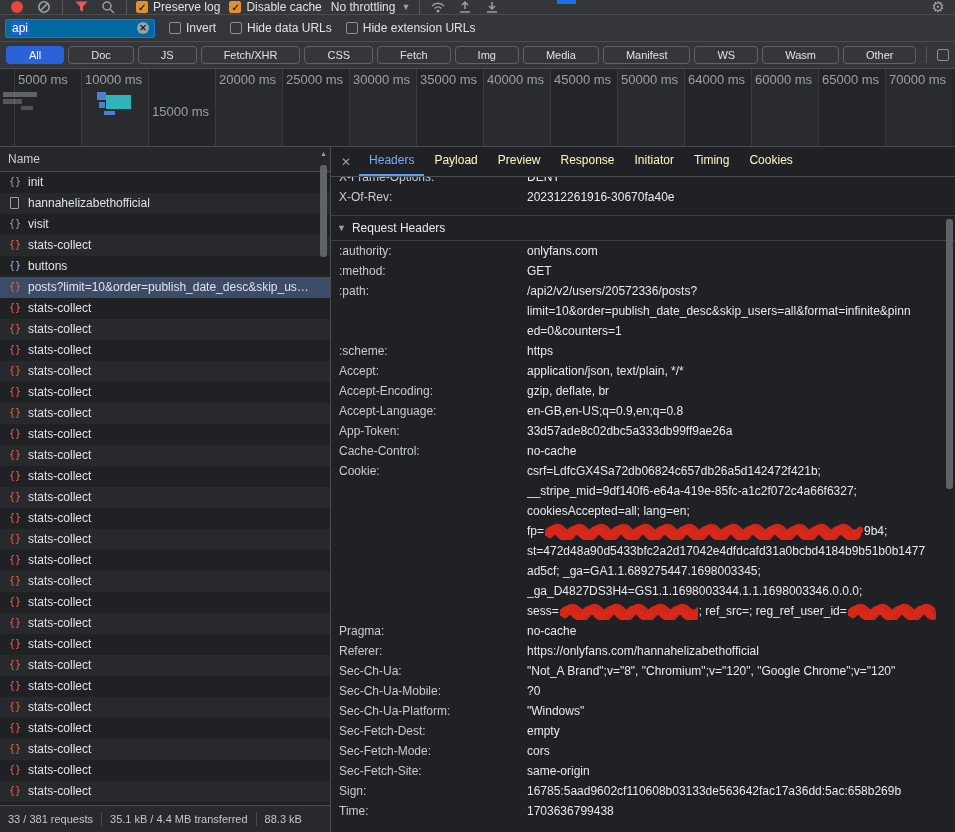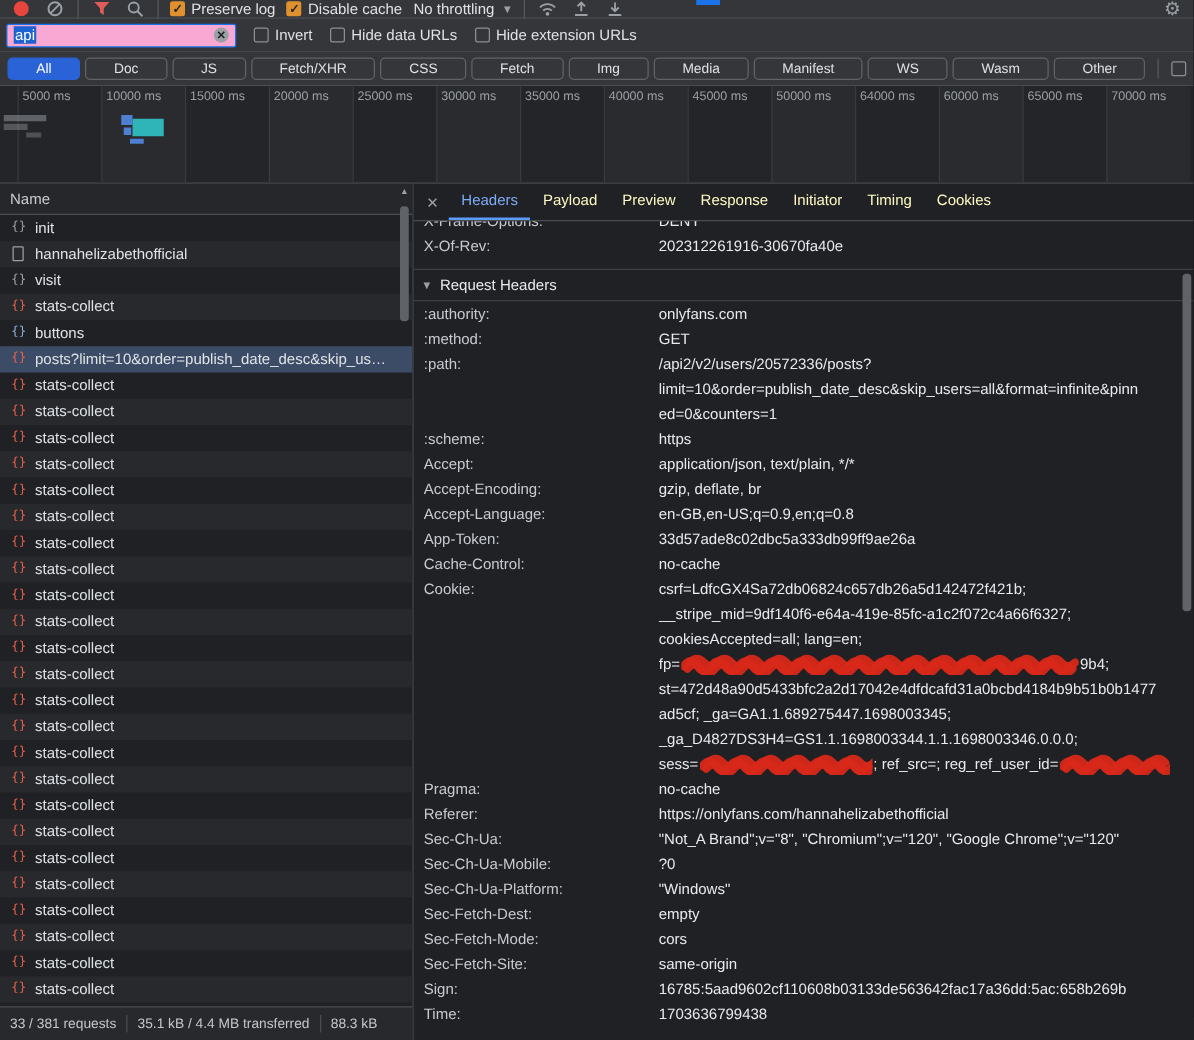--- a/index.html
+++ b/index.html
@@ -17,36 +17,36 @@
   .gear{font-size:15px;color:#9aa0a6}
   .cbg{display:inline-flex;align-items:center;gap:5px;color:#dfe1e5;white-space:nowrap}
   .cb{width:12px;height:12px;border-radius:2px;border:1px solid #8a8f94;display:inline-block;position:relative;flex:none}
   .cb.checked{background:#e0912f;border-color:#e0912f}
   .cb.checked::after{content:"✓";position:absolute;left:1px;top:-1px;font-size:10px;font-weight:bold;color:#26261e;line-height:13px}
   .throttle{display:inline-flex;align-items:center;gap:6px;color:#dfe1e5;white-space:nowrap}
   .caret{color:#9aa0a6;font-size:9px}
   
   .row2{height:27px;background:#35363a;border-bottom:1px solid #494c50;display:flex;align-items:center;
     padding:0 5px;gap:14px;flex:none}
-  .filter-box{width:184px;height:19px;border:1px solid #1a73e8;border-radius:2px;background:#f9a8d4;
+  .filter-box{width:150px;height:19px;border:1px solid #1a73e8;border-radius:2px;background:#0369a1;
     display:flex;align-items:center;padding:0 5px}
   .sel-text{background:#1c62d2;color:#fff;padding:0 1px}
   .clear-x{margin-left:auto;width:12px;height:12px;border-radius:50%;background:#9aa0a6;color:#202124;
     font-size:9px;line-height:12px;text-align:center;font-weight:bold}
   
   .row3{height:27px;background:#35363a;border-bottom:1px solid #494c50;display:flex;align-items:center;
     padding:0 6px;gap:10px;flex:none}
   #chips{display:flex;gap:4px;align-items:center}
   .chip{font-size:11px;color:#dfe1e5;border:1px solid #5f6368;border-radius:4px;padding:2px 22px;line-height:1.1;white-space:nowrap}
   .chip-sel{background:#2a63d8;border-color:#2a63d8;color:#fff}
   
   .overview{height:78px;position:relative;background:#242528;border-bottom:1px solid #494c50;overflow:hidden;flex:none}
   .ov-col{position:absolute;top:0;bottom:0;border-left:1px solid #3a3b3f}
   .ov-alt{background:#2a2b2f}
-  .ov-tick{position:absolute;top:3px;font-size:10px;color:#9aa0a6;white-space:nowrap}
+  .ov-tick{position:absolute;top:3px;font-size:13px;color:#9aa0a6;white-space:nowrap}
   .ov-bar{position:absolute}
   
   .main{flex:1;display:flex;overflow:hidden}
   .left{width:331px;min-width:331px;border-right:1px solid #494c50;display:flex;flex-direction:column;
     position:relative;background:#202124}
   .name-hdr{height:25px;line-height:24px;padding-left:8px;border-bottom:1px solid #494c50;color:#c9cdd2;background:#26272a;flex:none}
   #request-rows{flex:1;overflow:hidden}
   .req-row{position:relative;height:21px;line-height:21px;padding-left:28px;padding-right:16px;white-space:nowrap;
     overflow:hidden;text-overflow:ellipsis;color:#dfe3e8}
   .req-row:nth-child(even){background:#28292c}
@@ -191,21 +191,21 @@
       <span>3rd-party requests</span>
     </label>
   </div>
 
   <div class="overview" id="overview-cols">
       <div class="ov-col" style="left: 14px; width: 67px;"></div>
       <span class="ov-tick" style="left: 18px;">5000 ms</span>
       <div class="ov-col ov-alt" style="left: 81px; width: 67px;"></div>
       <span class="ov-tick" style="left: 85px;">10000 ms</span>
       <div class="ov-col" style="left: 148px; width: 67px;"></div>
-      <span class="ov-tick" style="left: 152px;">15000 ms</span>
+      <span class="ov-tick" style="left: 152px; margin-top: 32px;">15000 ms</span>
       <div class="ov-col ov-alt" style="left: 215px; width: 67px;"></div>
       <span class="ov-tick" style="left: 219px;">20000 ms</span>
       <div class="ov-col" style="left: 282px; width: 67px;"></div>
       <span class="ov-tick" style="left: 286px;">25000 ms</span>
       <div class="ov-col ov-alt" style="left: 349px; width: 67px;"></div>
       <span class="ov-tick" style="left: 353px;">30000 ms</span>
       <div class="ov-col" style="left: 416px; width: 67px;"></div>
       <span class="ov-tick" style="left: 420px;">35000 ms</span>
       <div class="ov-col ov-alt" style="left: 483px; width: 67px;"></div>
       <span class="ov-tick" style="left: 487px;">40000 ms</span>

